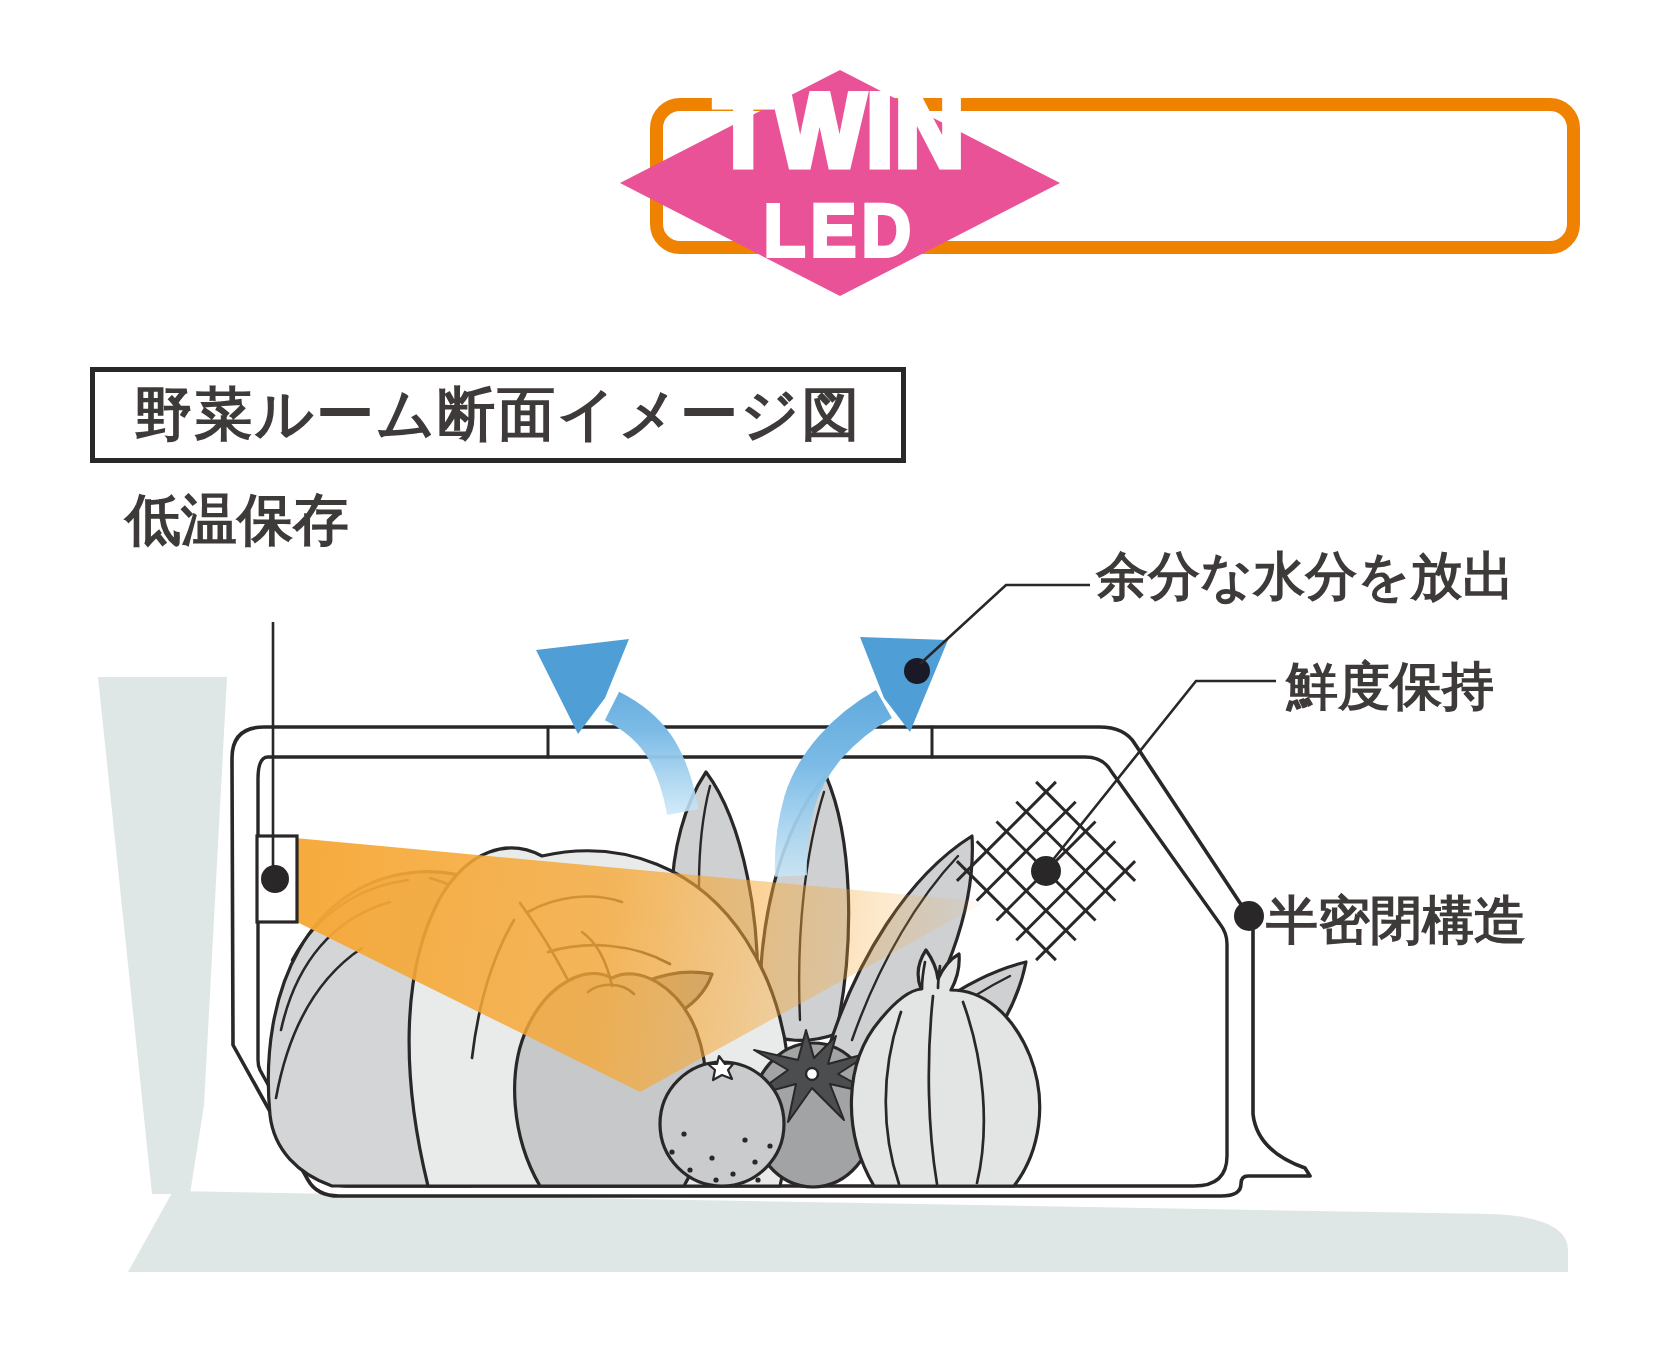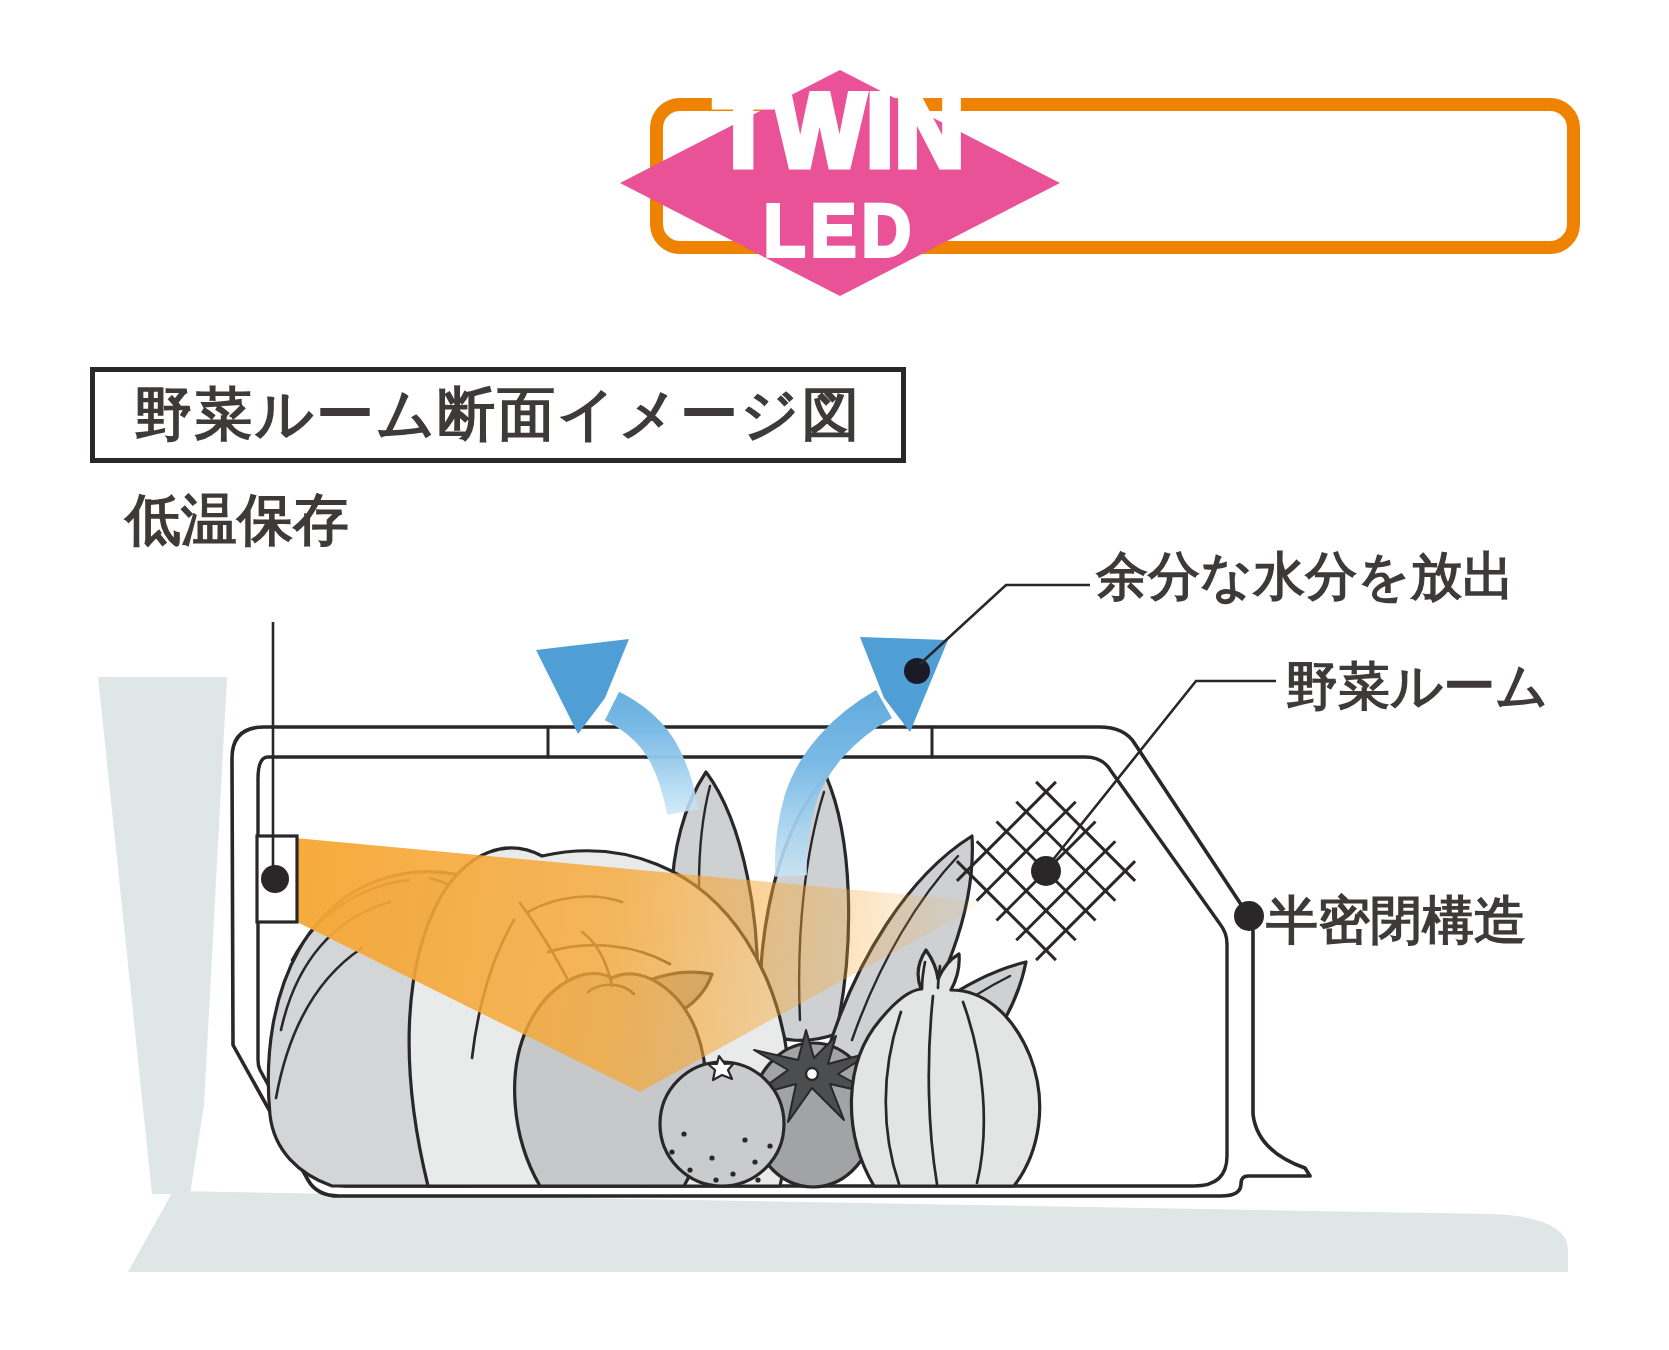--- a/index.html
+++ b/index.html
@@ -184,16 +184,16 @@
   <div class="logo-led">LED</div>
 
   <div class="title-box">
     <span>野菜ルーム断面イメージ図</span>
   </div>
 
   <div class="callout cl-led">
     <div>低温保存</div>
   </div>
   <div class="callout cl-moisture">余分な水分を放出</div>
-  <div class="callout cl-lowtemp">野菜ルーム</div>
+  <div class="callout cl-lowtemp">鮮度保持</div>
   <div class="callout cl-semi">半密閉構造</div>
 
 </div>
 
 </body></html>

